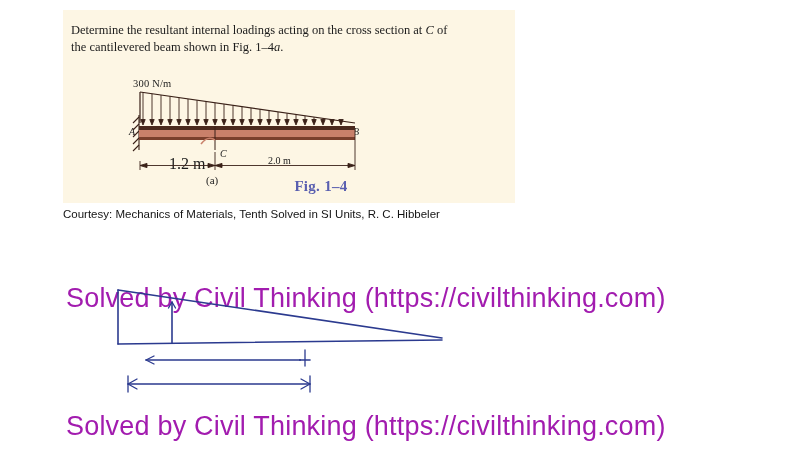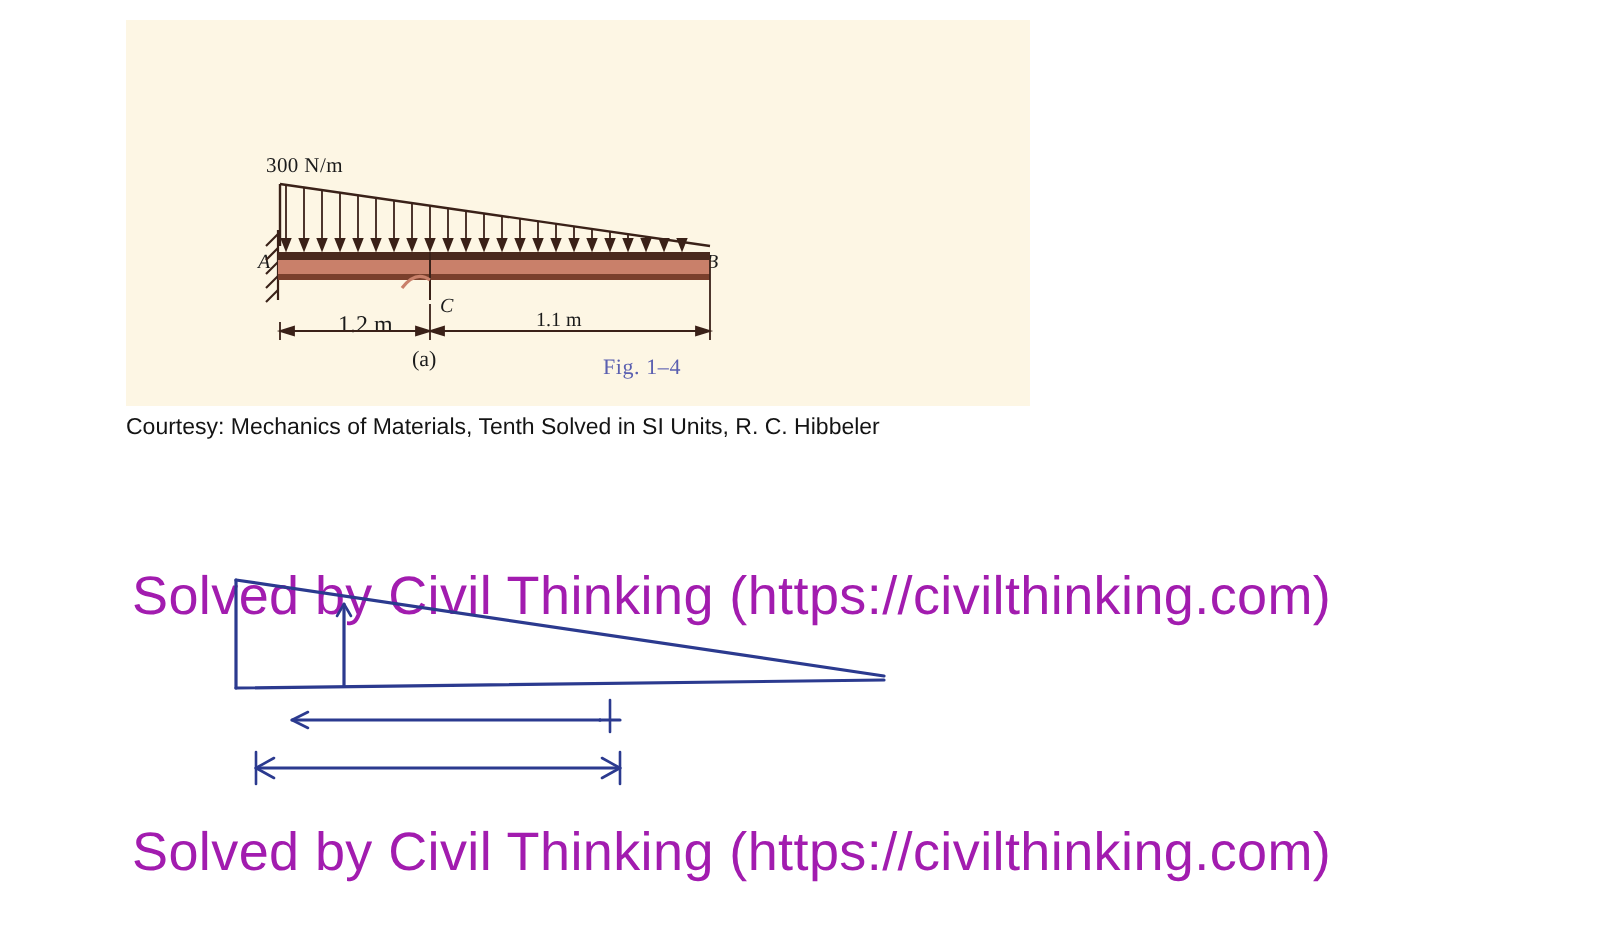--- a/index.html
+++ b/index.html
@@ -75,21 +75,21 @@
     left: 157px;
     top: 80px;
     font-size: 10px;
     font-style: italic;
     color: #1b1b1b;
   }
   #dim-left-label {
     position: absolute;
     left: 106px;
     top: 87px;
-    font-size: 12px;
+    font-size: 16px;
     color: #1b1b1b;
   }
   #dim-right-label {
     position: absolute;
     left: 205px;
     top: 87px;
     font-size: 10px;
     color: #1b1b1b;
   }
   #subfig-label {
@@ -98,22 +98,22 @@
     top: 106px;
     font-size: 11px;
     color: #1b1b1b;
   }
   #fig-caption {
     position: absolute;
     left: 0;
     top: 0;
     width: 516px;
     text-align: center;
-    font-size: 11px;
-    font-weight: normal;
+    font-size: 15px;
+    font-weight: bold;
     color: #5a5fb0;
     letter-spacing: .3px;
   }
   #fig-caption-wrap {
     position: absolute;
     left: 0;
     top: 168px;
     width: 452px;
     height: 16px;
   }
@@ -150,29 +150,32 @@
     height: 206px;
   }
 
   svg { display: block; }
 </style>
 </head>
 <body>
 
 <div id="textbook-panel">
 
+  <div id="problem-statement">
+    <span>Determine the resultant internal loadings acting on the cross section at </span><span class="it">C</span><span> of the cantilevered beam shown in Fig. 1–4</span><span class="it">a</span><span>.</span>
+  </div>
 
   <div id="figure-area">
 
     <div id="load-label">300 N/m</div>
     <div id="label-A">A</div>
     <div id="label-B">B</div>
     <div id="label-C">C</div>
     <div id="dim-left-label">1.2 m</div>
-    <div id="dim-right-label">1.1 m</div>
+    <div id="dim-right-label">2.0 m</div>
     <div id="subfig-label">(a)</div>
 
     <svg width="452" height="135" viewBox="0 0 452 135" style="position:absolute; left:0; top:0;">
 
       <g stroke="#3a2118" stroke-width="1.1">
         <line x1="76" y1="47" x2="76" y2="82"></line>
         <line x1="76" y1="49" x2="70" y2="55"></line>
         <line x1="76" y1="56" x2="70" y2="62"></line>
         <line x1="76" y1="63" x2="70" y2="69"></line>
         <line x1="76" y1="70" x2="70" y2="76"></line>

